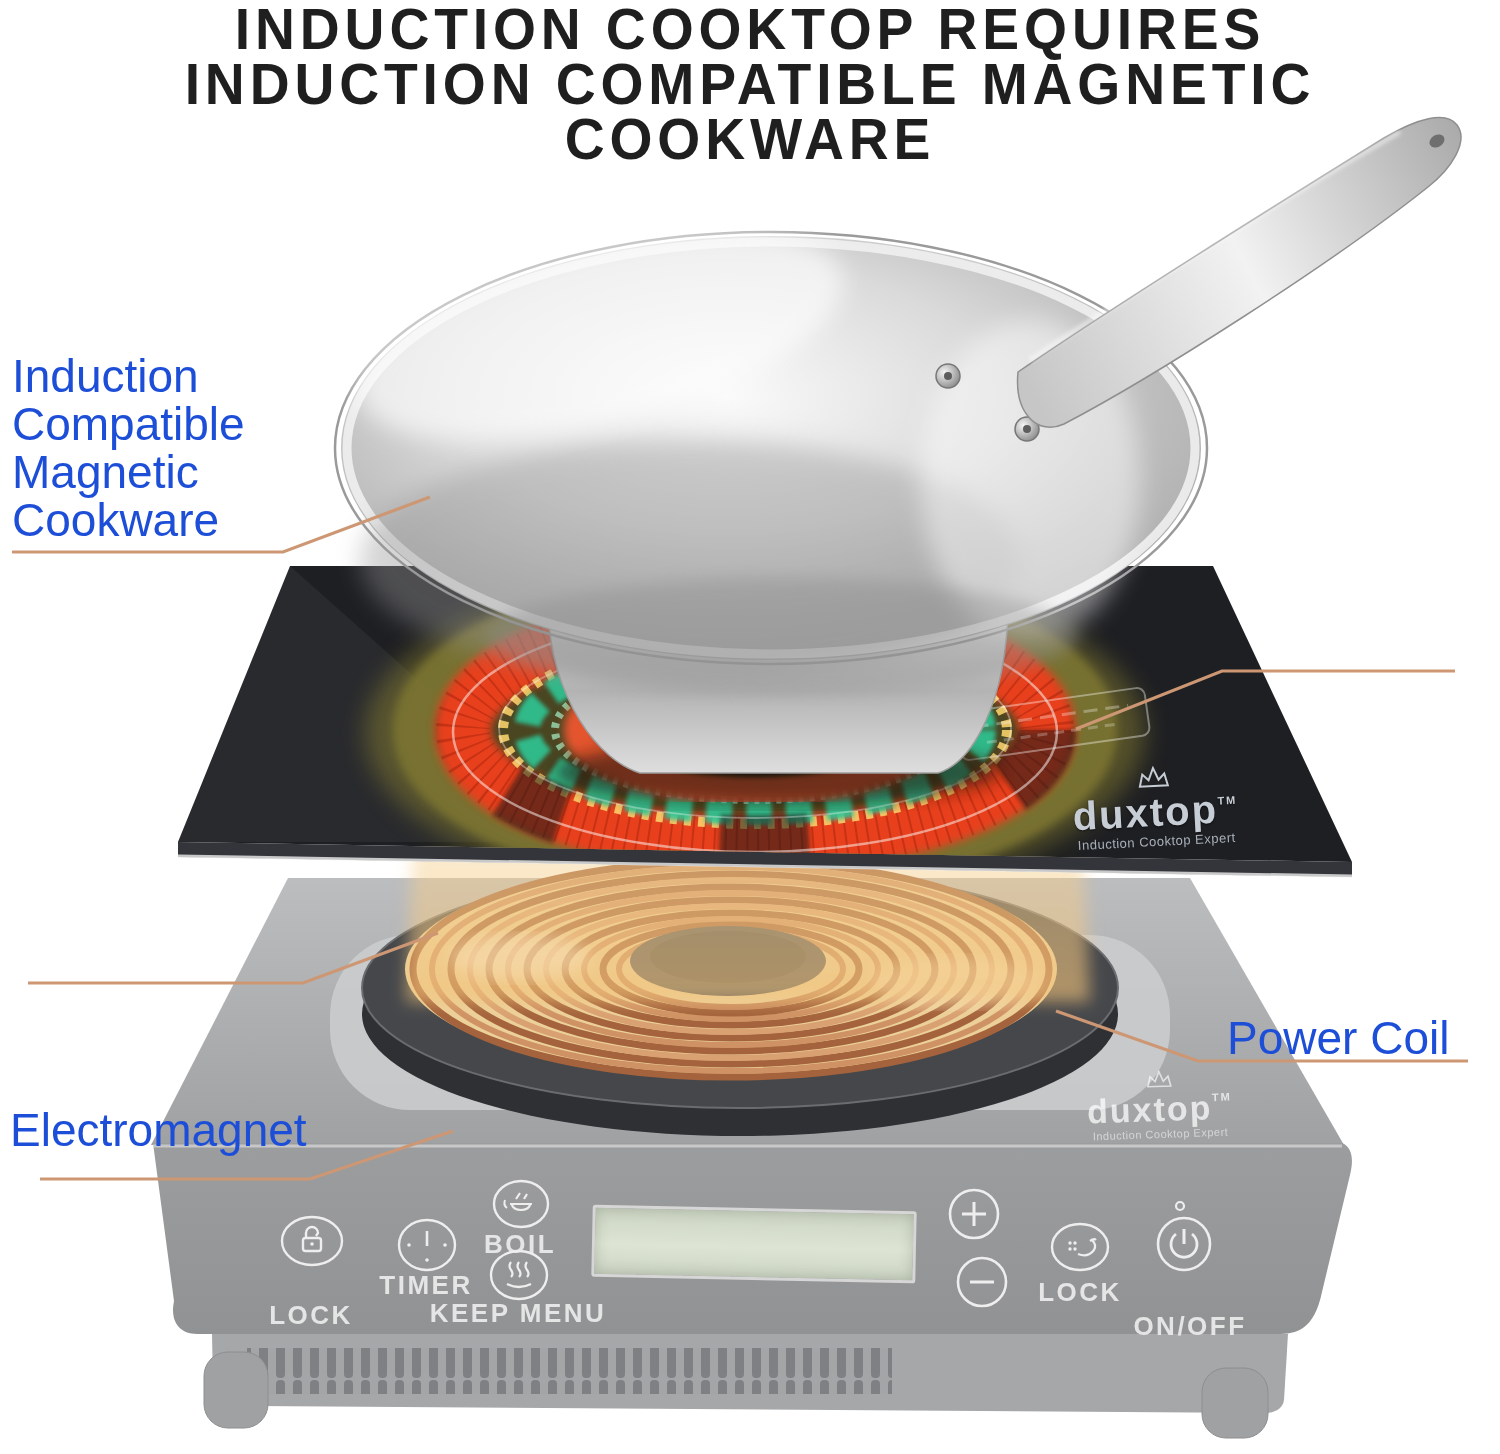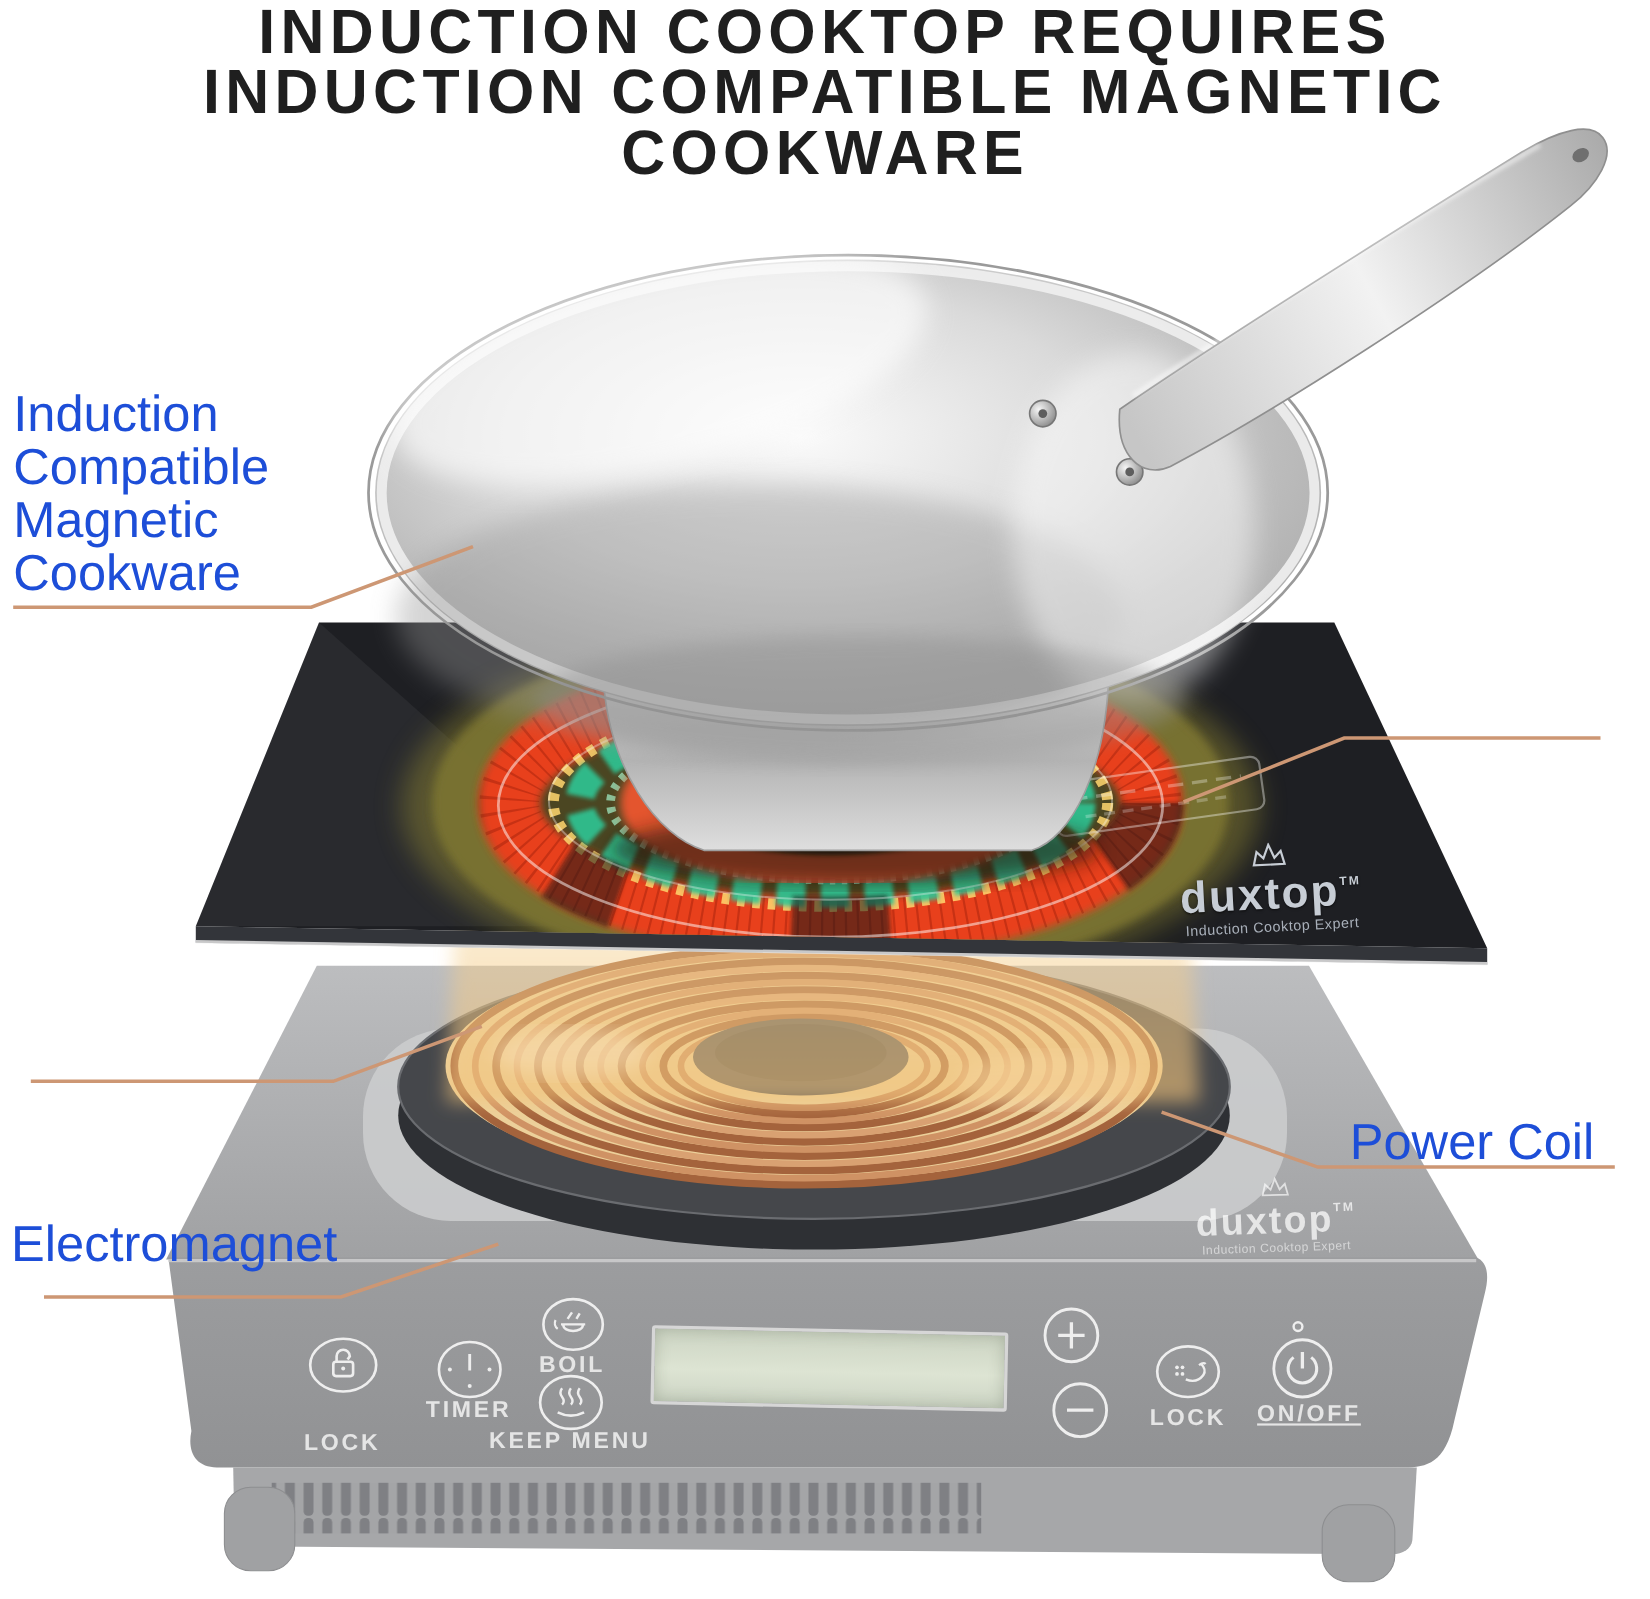--- a/index.html
+++ b/index.html
@@ -10,21 +10,21 @@
   
   .title{position:absolute;left:0;top:2px;width:1500px;text-align:center;
          font-size:57px;line-height:55px;font-weight:700;letter-spacing:5px;
          color:#1f1f1f;transform:scaleX(.97);transform-origin:center top;}
   .callout-label{position:absolute;font-size:46px;line-height:48px;color:#1d4ed8;
          white-space:pre-line;}
   .lbl-right{text-align:left;}
 
   
   .ctl{position:absolute;}
-  .ctl-label{position:absolute;color:#ececec;font-size:21px;font-weight:600;
+  .ctl-label{position:absolute;color:#ececec;font-size:26px;font-weight:600;
              letter-spacing:2.5px;text-align:center;opacity:.92;}
   .lcd{position:absolute;left:592px;top:1208px;width:318px;height:66px;
        background:linear-gradient(180deg,#ccd4c3,#dde4d3 55%,#cdd5c5);
        border:3px solid #d6d6d6;border-radius:3px;
        box-shadow:inset 0 0 14px rgba(60,70,50,.25);transform:rotate(1.2deg);}
 
   
   .logo{position:absolute;text-align:center;}
   .logo .brand{font-weight:700;letter-spacing:2px;line-height:1;}
   .logo sup{font-size:11px;vertical-align:18px;}
@@ -274,15 +274,15 @@
     <path d="M30,33 q10,4 16,-4 q3,-5 -2,-10 M42,20 q4,-3 6,-1" fill="none" stroke="#eeeeee" stroke-width="2.2"></path>
   </svg>
   <div class="ctl-label" style="left:1020px;top:1277px;width:120px;">LOCK</div>
 
   <svg class="ctl" style="left:1150px;top:1196px;" width="68" height="78" viewBox="0 0 68 78">
     <circle cx="30" cy="10" r="4" fill="none" stroke="#eeeeee" stroke-width="2.2"></circle>
     <circle cx="34" cy="48" r="26" fill="none" stroke="#eeeeee" stroke-width="2.6"></circle>
     <path d="M26,38 a13,13 0 1 0 16,0" fill="none" stroke="#eeeeee" stroke-width="2.8"></path>
     <line x1="34" y1="33" x2="34" y2="48" stroke="#eeeeee" stroke-width="3"></line>
   </svg>
-  <div class="ctl-label" style="left:1125px;top:1274px;width:130px;text-decoration:underline;">ON/OFF</div>
+  <div class="ctl-label" style="left:1125px;top:1311px;width:130px;">ON/OFF</div>
 
 </div>
 
 </body></html>

